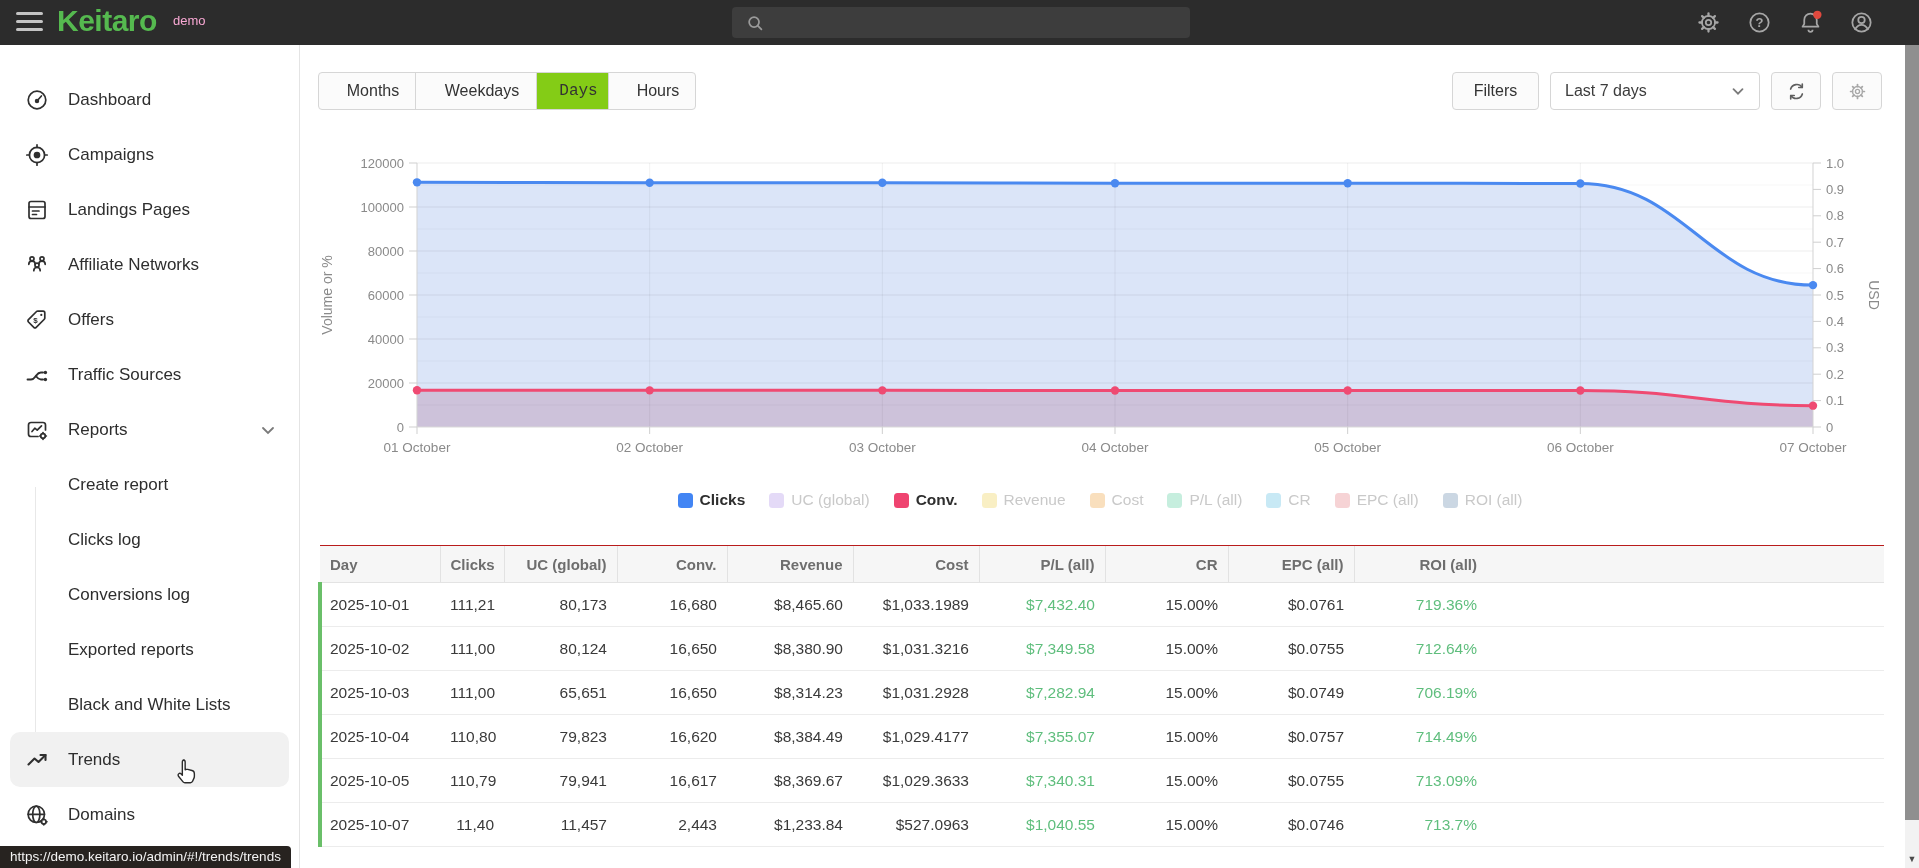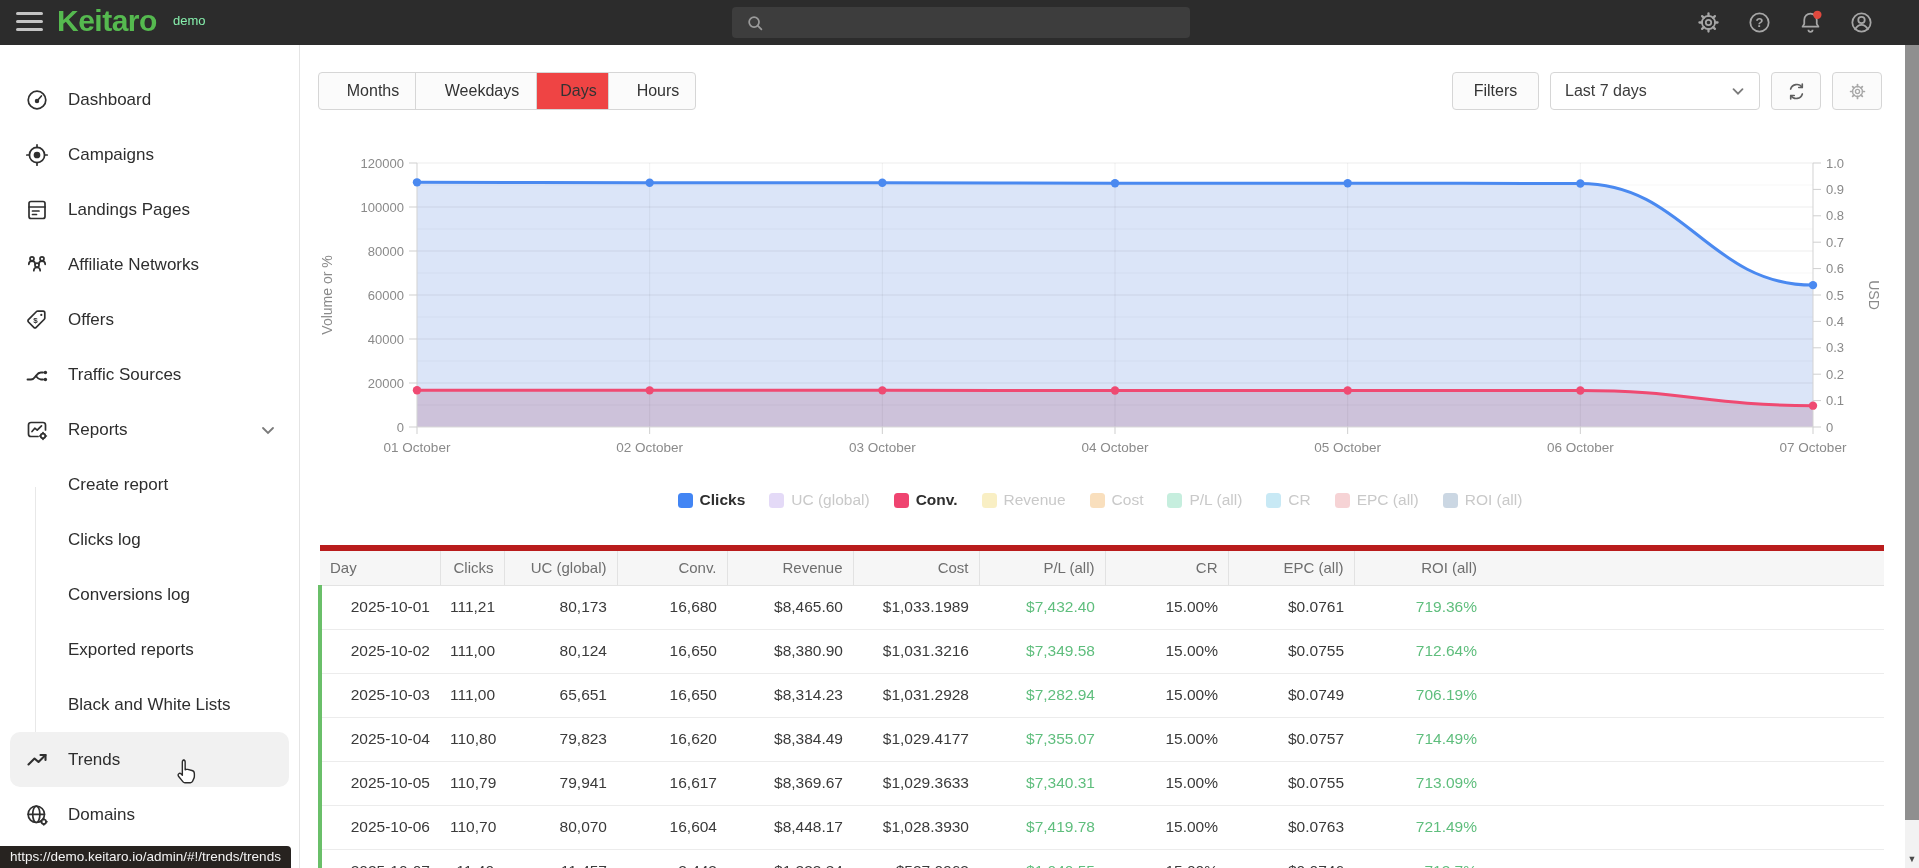--- a/index.html
+++ b/index.html
@@ -6,21 +6,21 @@
   body{
     width:1919px;height:868px;overflow:hidden;position:relative;
     background:#ffffff;font-family:"Liberation Sans",sans-serif;
     -webkit-font-smoothing:antialiased;
   }
   
   .topbar{position:absolute;left:0;top:0;width:1919px;height:45px;background:#2c2c2c;z-index:30;}
   .hamburger{position:absolute;left:16px;top:12px;width:28px;height:21px;cursor:pointer;}
   .hamburger span{display:block;width:27px;height:2.8px;background:#c4c4c4;border-radius:2px;margin-bottom:5.2px;}
   .logo{position:absolute;left:57px;top:4px;font-size:30px;font-weight:bold;color:#55b94f;letter-spacing:-0.5px;}
-  .env{position:absolute;left:173px;top:13px;font-size:13px;color:#86efac;}
+  .env{position:absolute;left:173px;top:13px;font-size:13px;color:#f9a8d4;}
   .search{position:absolute;left:732px;top:7px;width:458px;height:31px;background:#3d3d3d;border-radius:4px;display:flex;align-items:center;}
   .search svg{margin-left:12px;flex:0 0 auto;}
   .search input{flex:1;background:transparent;border:none;outline:none;color:#c9c9c9;font-size:15px;margin-left:10px;font-family:"Liberation Sans",sans-serif;}
   .search input::placeholder{color:#9a9a9a;}
   .top-icons{position:absolute;right:45px;top:0;height:45px;display:flex;align-items:center;gap:26px;}
   .tico{width:25px;height:25px;position:relative;cursor:pointer;}
   
   .sidebar{position:absolute;left:0;top:45px;width:300px;height:823px;background:#fff;border-right:1px solid #e4e4e4;padding-top:27px;box-sizing:border-box;z-index:10;}
   .side-item{position:relative;height:55px;display:flex;align-items:center;cursor:pointer;}
   .sicon{position:absolute;left:25px;width:24px;height:24px;}
@@ -33,46 +33,46 @@
   .side-sub.active .sicon{left:15px;}
   .side-sub.active .slabel{left:58px;}
   
   .main{position:absolute;left:300px;top:45px;width:1605px;height:823px;}
   .toolbar{position:absolute;left:18px;top:27px;width:1564px;height:38px;display:flex;justify-content:space-between;}
   .tabs{display:flex;}
   .tab{height:38px;box-sizing:border-box;border:1px solid #d6d6d6;background:#fbfbfb;font-size:16px;color:#333;
        display:flex;align-items:center;justify-content:center;cursor:pointer;margin-left:-1px;font-family:"Liberation Sans",sans-serif;padding-left:12px;}
   .tab:first-child{border-radius:4px 0 0 4px;margin-left:0;}
   .tab:last-child{border-radius:0 4px 4px 0;text-align:center;}
-  .tab.active{background:#ef4444;}
+  .tab.active{background:#84cc16;font-family:Liberation Mono, monospace;}
   .right-controls{display:flex;gap:11px;}
   .btn{height:38px;box-sizing:border-box;border:1px solid #d6d6d6;background:#fbfbfb;border-radius:4px;font-size:16px;color:#333;
        display:flex;align-items:center;justify-content:center;cursor:pointer;}
   .select{width:210px;height:38px;box-sizing:border-box;border:1px solid #d6d6d6;background:#fff;border-radius:4px;
        display:flex;align-items:center;font-size:16px;color:#3c3c3c;cursor:pointer;}
   .select .sel-text{margin-left:14px;flex:1;}
   .select svg{margin-right:12px;}
   .icon-btn{width:50px;}
   #trend-chart{position:absolute;left:18px;top:80px;}
   .legend{position:absolute;left:18px;top:446px;width:1564px;display:flex;justify-content:center;gap:24px;}
   .legend-item{display:flex;align-items:center;gap:7px;cursor:pointer;}
   .legend-item .lbl{font-size:15.5px;color:#c9c9c9;}
   .legend-item.on .lbl{color:#2e2e2e;font-weight:bold;}
   .swatch{width:15px;height:15px;border-radius:3.5px;display:inline-block;}
   
   .tablewrap{position:absolute;left:18px;top:500px;width:1564px;}
   table{border-collapse:collapse;table-layout:fixed;width:1564px;font-size:15.5px;}
-  th{height:37px;background:#f6f6f6;color:#6e6e6e;font-weight:normal;font-size:15px;
-     border-top:6px solid #b91c1c;border-bottom:1px solid #e3e3e3;border-left:1px solid #e2e2e2;
+  th{height:37px;background:#f6f6f6;color:#6e6e6e;font-weight:bold;font-size:15px;
+     border-top:1px solid #b91c1c;border-bottom:1px solid #e3e3e3;border-left:1px solid #e2e2e2;
      padding:0 10px;box-sizing:border-box;white-space:nowrap;overflow:hidden;}
   th:first-child,th:last-child{border-left:none;}
   th.al{text-align:left;} th.ar{text-align:right;}
   td{height:44px;color:#3a3a3a;border-bottom:1px solid #ececec;padding:0 10px;box-sizing:border-box;
      white-space:nowrap;overflow:hidden;}
-  td.al{text-align:right;} td.ar{text-align:right;}
+  td.al{text-align:left;} td.ar{text-align:right;}
   td.first{border-left:4px solid #6abf69;padding-left:8px;}
   td.green{color:#5fbe7d;}
   
   .scrollbar{position:absolute;right:0;top:45px;width:14px;height:823px;background:#f2f2f2;z-index:40;}
   .scroll-thumb{position:absolute;left:0;top:0;width:14px;height:775px;background:#8f8f8f;}
   .scroll-arrow{position:absolute;left:0;bottom:0;width:14px;height:17px;background:#f2f2f2;color:#4a4a4a;
       font-size:9px;line-height:17px;text-align:center;}
   .statusbar{position:absolute;left:0;bottom:0;height:22px;background:#272320;color:#f4f4f4;font-size:13.5px;
       line-height:22px;padding:0 10px;border-radius:0 4px 0 0;z-index:50;white-space:nowrap;}
   .cursor{position:absolute;left:174px;top:758px;z-index:60;pointer-events:none;}
@@ -538,33 +538,20 @@
             <td class="ar">16,617</td>
             <td class="ar">$8,369.67</td>
             <td class="ar">$1,029.3633</td>
             <td class="ar green">$7,340.31</td>
             <td class="ar">15.00%</td>
             <td class="ar">$0.0755</td>
             <td class="ar green">713.09%</td>
             <td class="al"></td>
           </tr>
           <tr>
-            <td class="al first">2025-10-06</td>
-            <td class="ar">110,70</td>
-            <td class="ar">80,070</td>
-            <td class="ar">16,604</td>
-            <td class="ar">$8,448.17</td>
-            <td class="ar">$1,028.3930</td>
-            <td class="ar green">$7,419.78</td>
-            <td class="ar">15.00%</td>
-            <td class="ar">$0.0763</td>
-            <td class="ar green">721.49%</td>
-            <td class="al"></td>
-          </tr>
-          <tr>
             <td class="al first">2025-10-07</td>
             <td class="ar">11,40</td>
             <td class="ar">11,457</td>
             <td class="ar">2,443</td>
             <td class="ar">$1,233.84</td>
             <td class="ar">$527.0963</td>
             <td class="ar green">$1,040.55</td>
             <td class="ar">15.00%</td>
             <td class="ar">$0.0746</td>
             <td class="ar green">713.7%</td>

